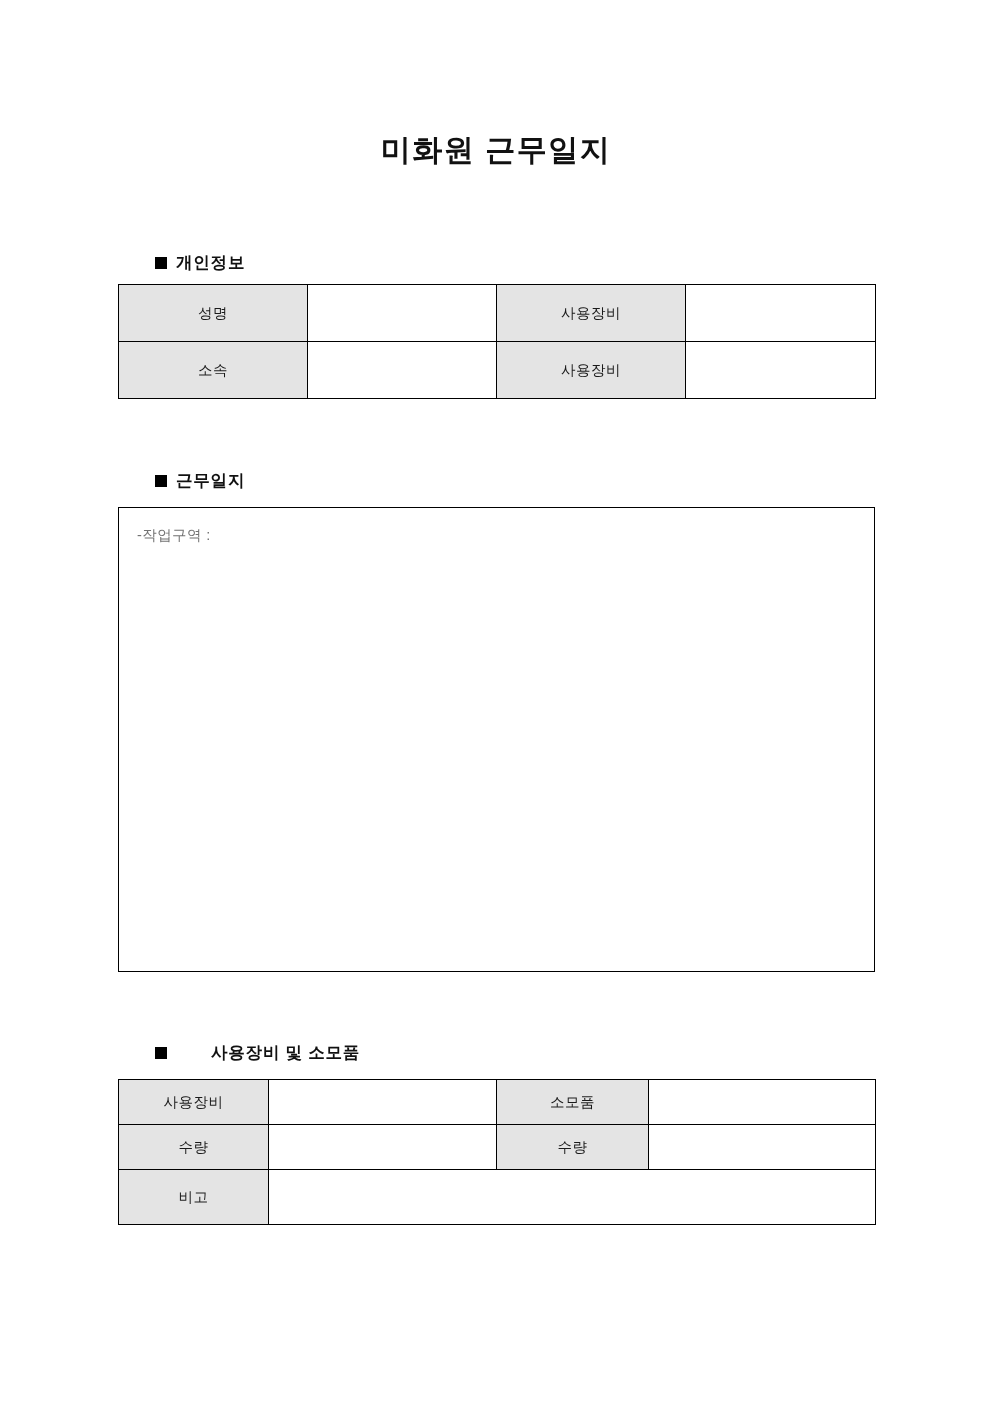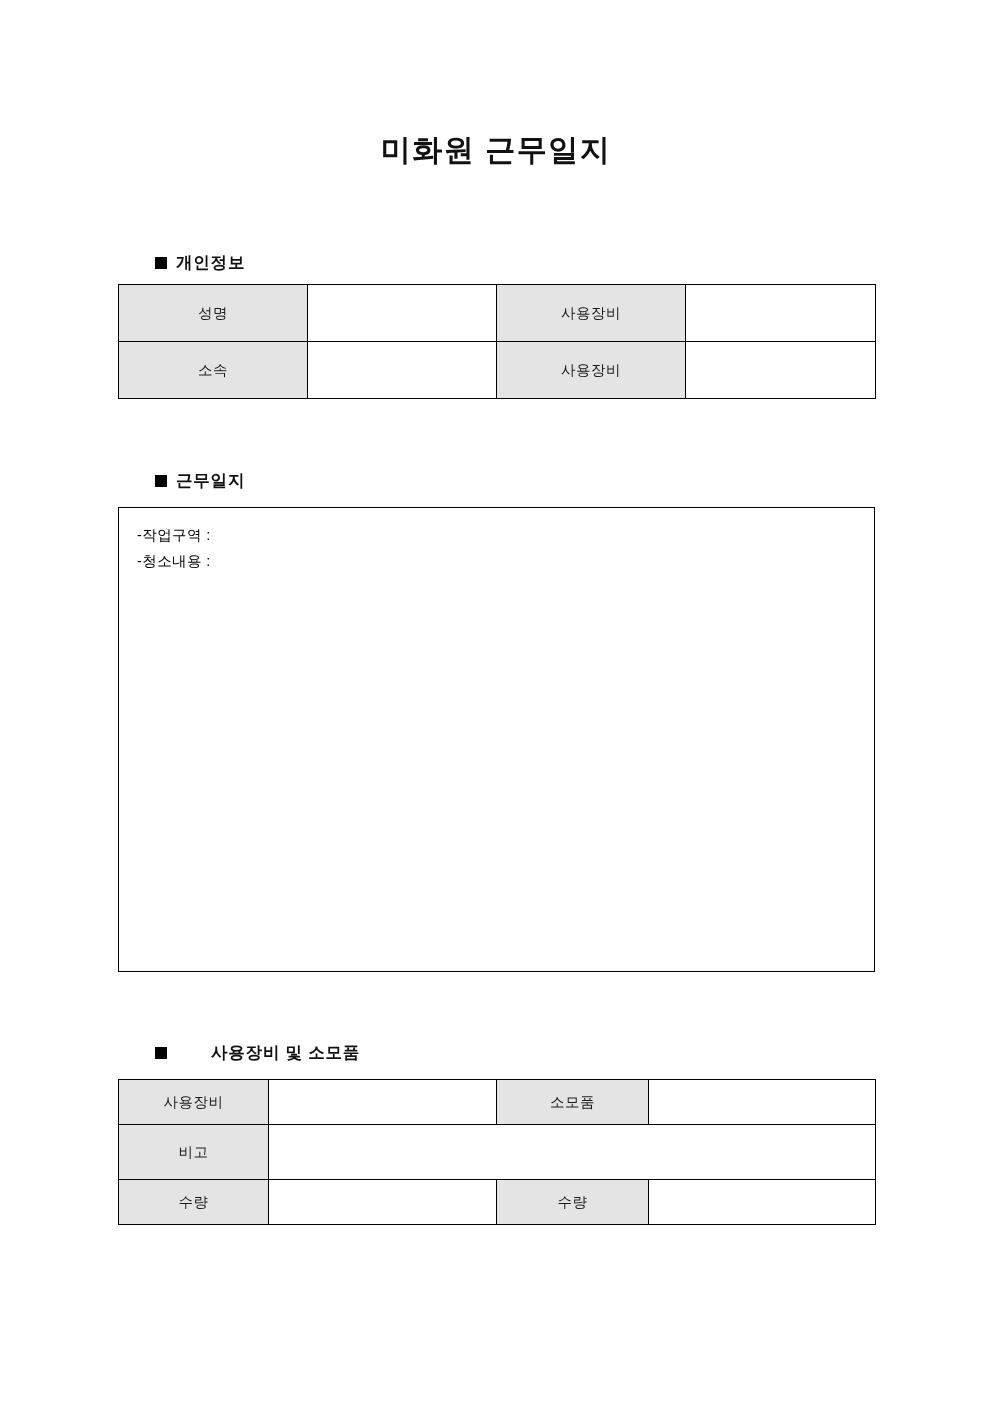--- a/index.html
+++ b/index.html
@@ -102,21 +102,21 @@
     width: 757px;
     height: 465px;
     box-sizing: border-box;
     border: 1px solid #000000;
     background: #ffffff;
     padding: 14px 0 0 18px;
   }
   .work-line {
     font-size: 14.5px;
     line-height: 26px;
-    color: #000000;
+    color: #737373;
     letter-spacing: 0.4px;
     white-space: pre;
   }
 
   
   #table-equipment {
     left: 118px;
     top: 1079px;
     width: 757px;
   }
@@ -158,21 +158,20 @@
     </tbody>
   </table>
 
   <div class="section-head" id="head-worklog">
     <span class="bullet-square"></span>
     <span>근무일지</span>
   </div>
 
   <div id="work-content-box">
     <div class="work-line">-작업구역 :</div>
-    <div class="work-line">-청소내용 :</div>
   </div>
 
   <div class="section-head" id="head-equipment">
     <span class="bullet-square"></span>
     <span>사용장비 및 소모품</span>
   </div>
 
   <table class="form-table" id="table-equipment">
     <colgroup>
       <col style="width:150px">
@@ -181,25 +180,25 @@
       <col style="width:227px">
     </colgroup>
     <tbody>
       <tr>
         <td class="label">사용장비</td>
         <td class="value"></td>
         <td class="label">소모품</td>
         <td class="value"></td>
       </tr>
       <tr>
+        <td class="label">수량</td>
+        <td class="value"></td>
+        <td class="label">수량</td>
+        <td class="value"></td>
+      </tr>
+      <tr>
         <td class="label tall">비고</td>
         <td class="value tall" colspan="3"></td>
       </tr>
-      <tr>
-        <td class="label">수량</td>
-        <td class="value"></td>
-        <td class="label">수량</td>
-        <td class="value"></td>
-      </tr>
     </tbody>
   </table>
 
 </div>
 
 </body></html>

